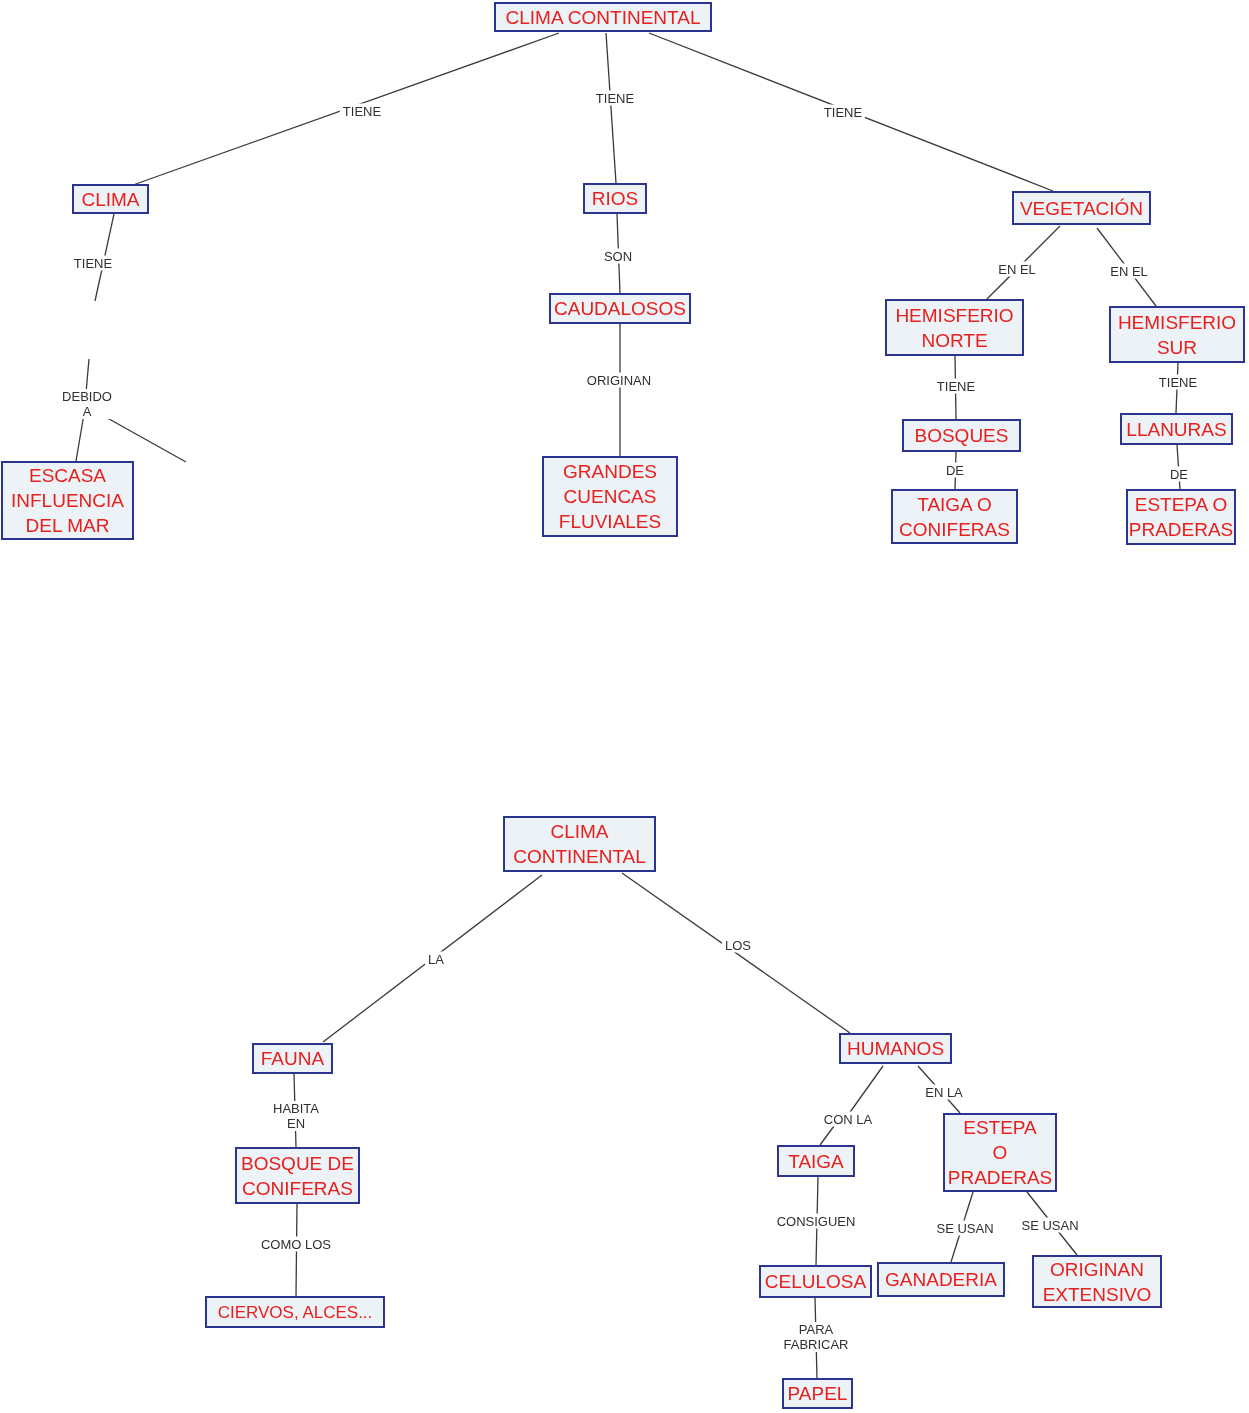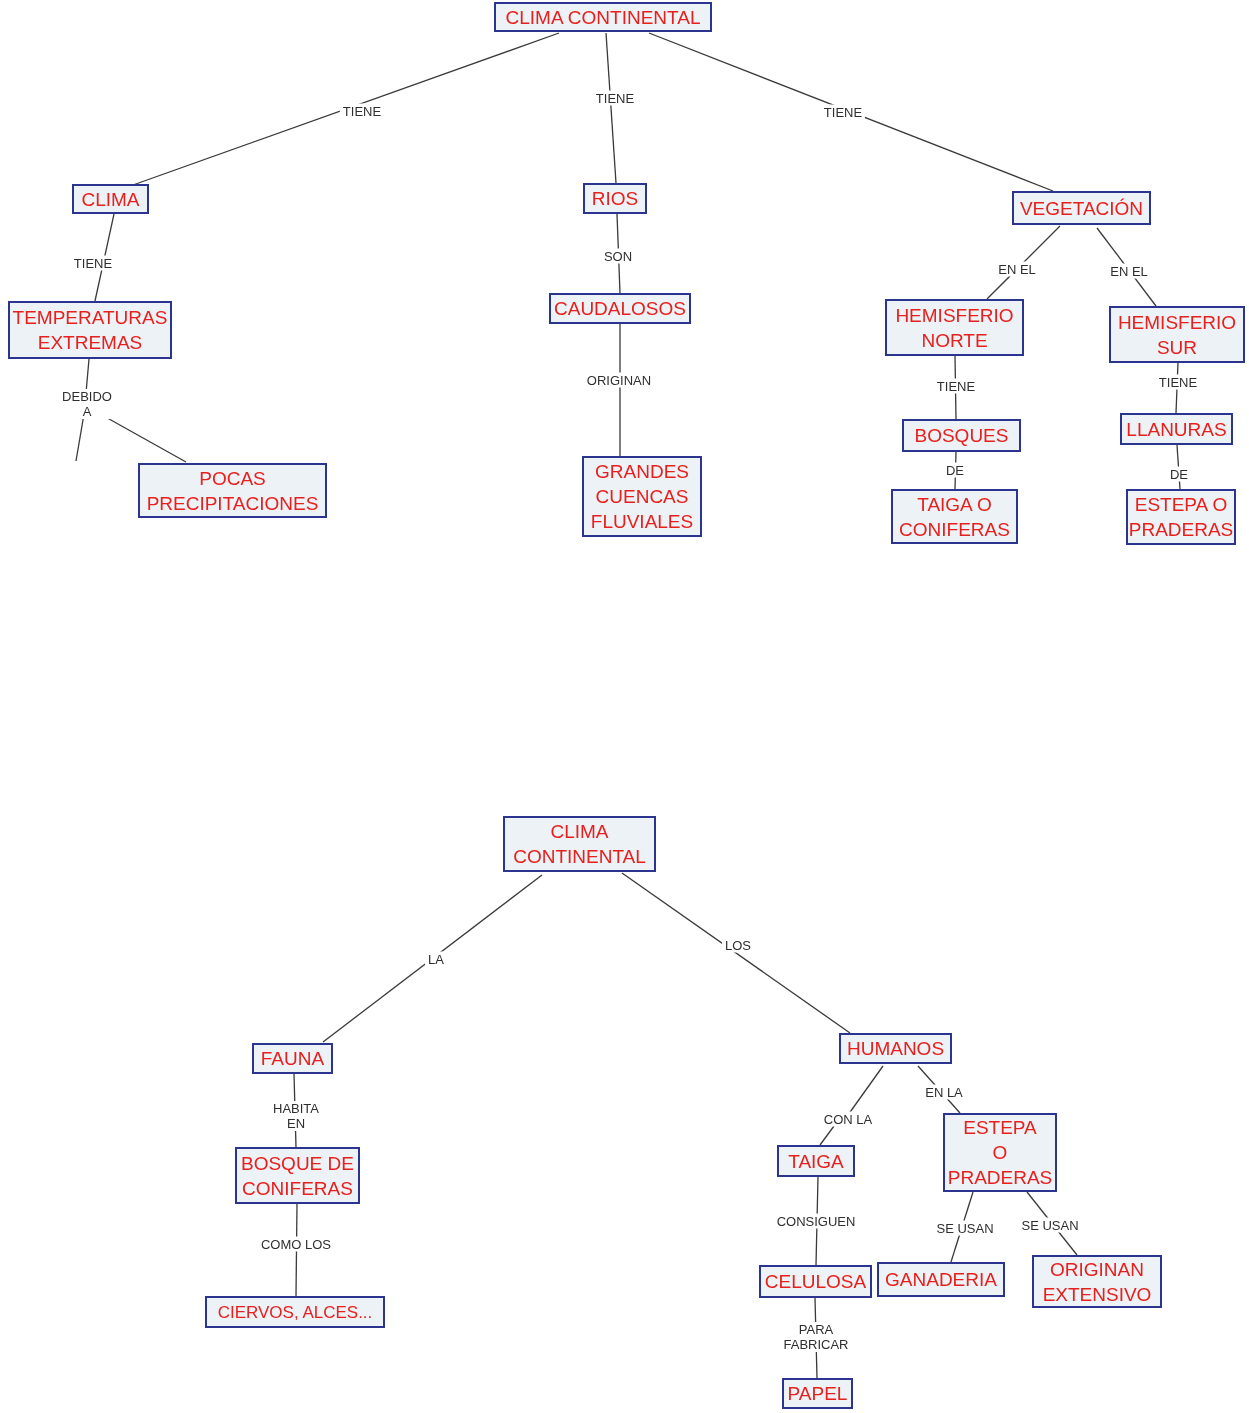--- a/index.html
+++ b/index.html
@@ -65,32 +65,31 @@
     <line x1="818" y1="1177" x2="816" y2="1265"></line>
     <line x1="815" y1="1298" x2="817" y2="1378"></line>
     <line x1="973" y1="1192" x2="951" y2="1262"></line>
     <line x1="1027" y1="1192" x2="1077" y2="1255"></line>
   </svg>
 
   <div class="node" style="left:494px;top:2px;width:218px;height:30px">CLIMA CONTINENTAL</div>
 
   <div class="node" style="left:72px;top:184px;width:77px;height:30px">CLIMA</div>
 
-  <div class="node" style="left:8px;top:301px;width:164px;height:58px">TEMPERATURAS
-EXTREMAS</div>
 
+  <div class="node" style="left:1px;top:461px;width:133px;height:79px">ESCASA
+INFLUENCIA
+DEL MAR</div>
 
-  <div class="node" style="left:138px;top:463px;width:189px;height:55px">POCAS
-PRECIPITACIONES</div>
 
   <div class="node" style="left:583px;top:183px;width:64px;height:31px">RIOS</div>
 
   <div class="node" style="left:549px;top:293px;width:142px;height:31px">CAUDALOSOS</div>
 
-  <div class="node" style="left:582px;top:456px;width:120px;height:81px">GRANDES
+  <div class="node" style="left:542px;top:456px;width:136px;height:81px">GRANDES
 CUENCAS
 FLUVIALES</div>
 
   <div class="node" style="left:1012px;top:191px;width:139px;height:34px">VEGETACIÓN</div>
 
   <div class="node" style="left:885px;top:299px;width:139px;height:57px">HEMISFERIO
 NORTE</div>
 
   <div class="node" style="left:1109px;top:306px;width:136px;height:57px">HEMISFERIO
 SUR</div>

